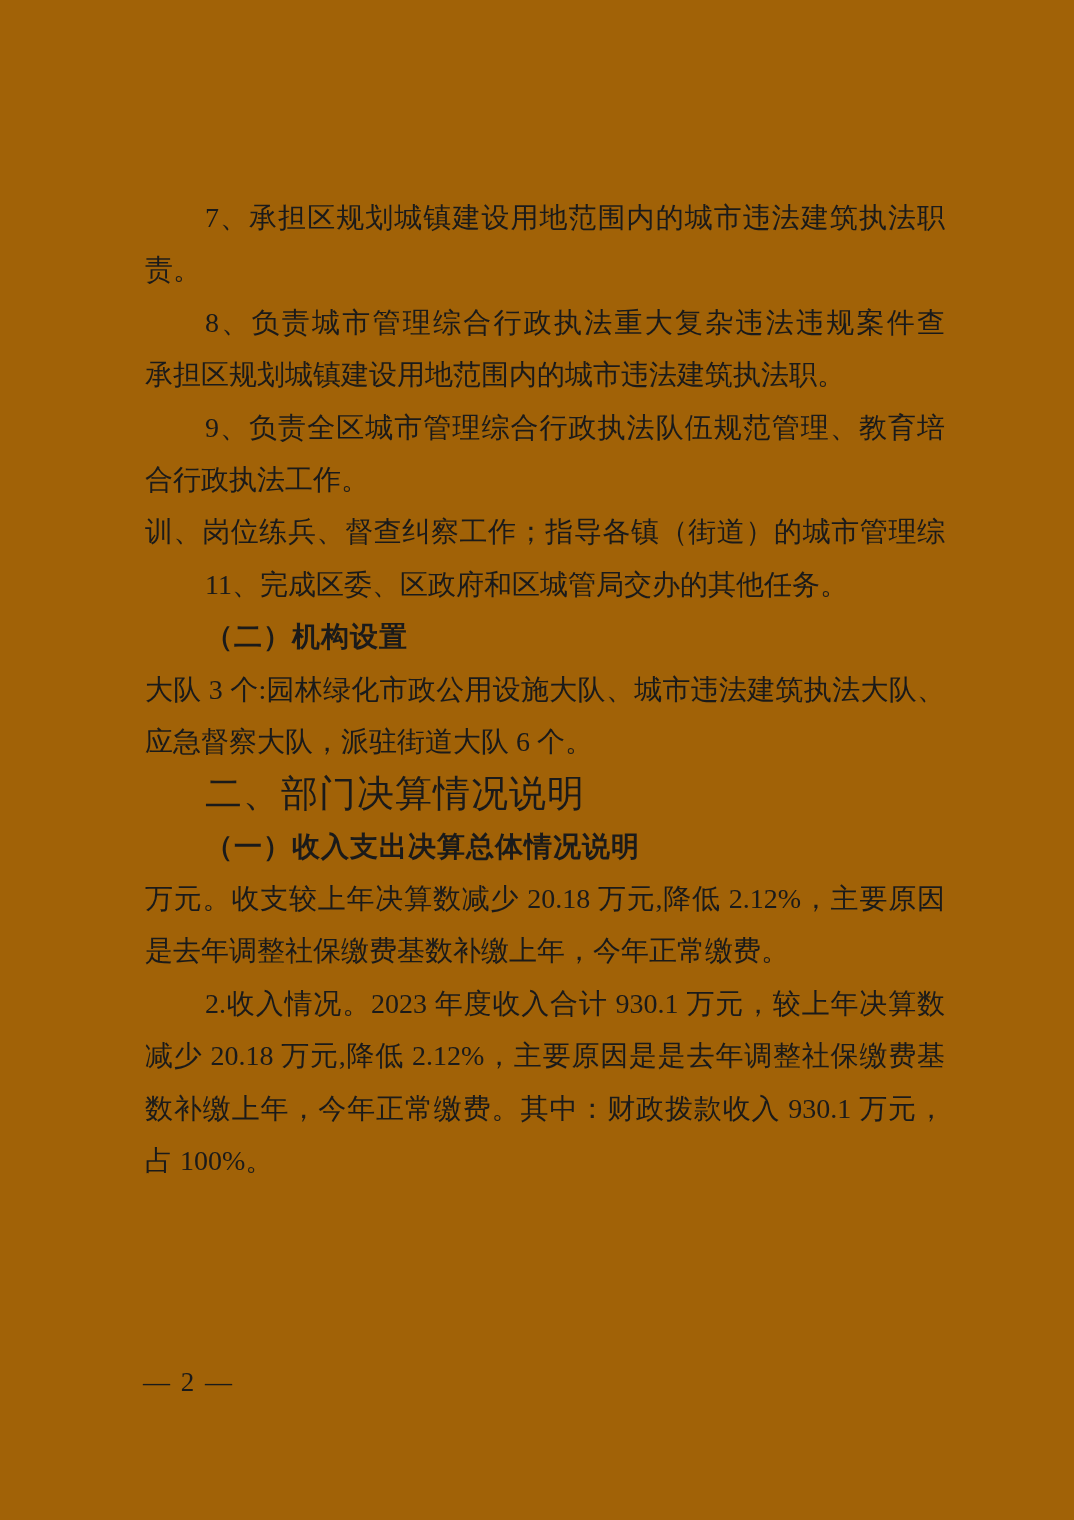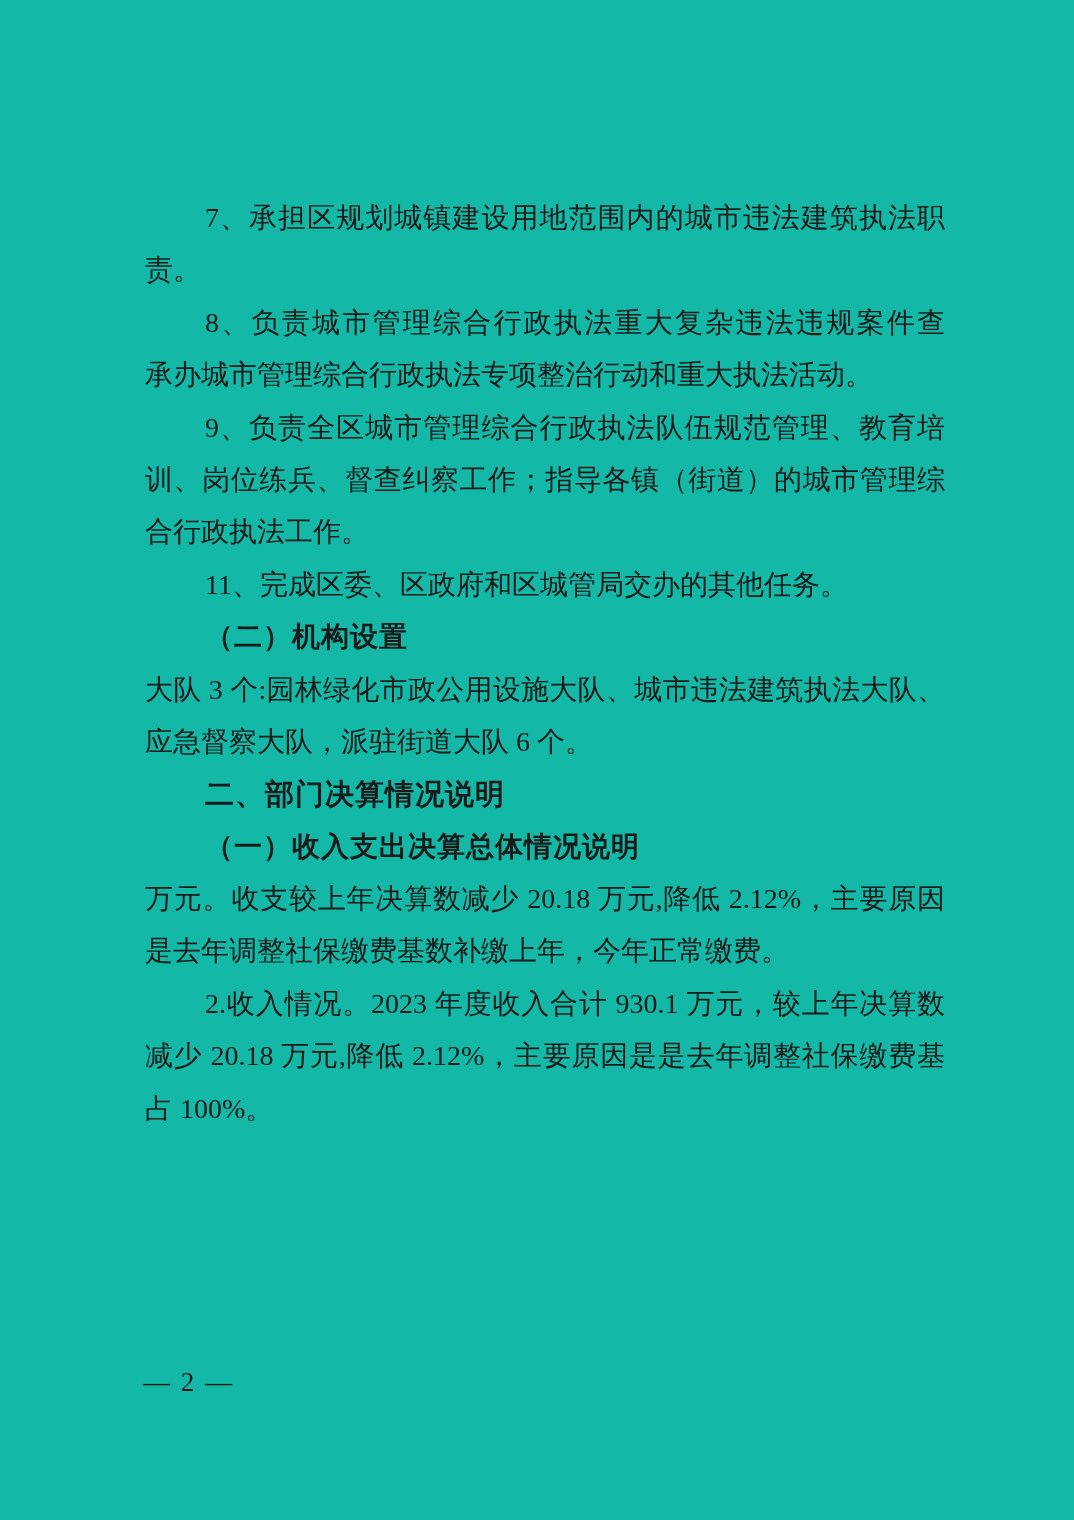--- a/index.html
+++ b/index.html
@@ -4,21 +4,21 @@
 <style>
   html, body {
     margin: 0;
     padding: 0;
     background: #ffffff;
   }
   .page {
     position: relative;
     width: 1074px;
     height: 1520px;
-    background: #14b8a6;
+    background: #a16207;
     overflow: hidden;
     font-family: "Liberation Serif", "DejaVu Serif", serif;
     color: #1a1a1a;
   }
   .doc-body {
     position: absolute;
     left: 145px;
     top: 192px;
     width: 800px;
   }
@@ -35,22 +35,22 @@
     text-align: justify;
     text-align-last: justify;
   }
   
   .indent {
     padding-left: 60px;
   }
   
   .hei {
     font-family: "Liberation Sans", "DejaVu Sans", sans-serif;
-    font-weight: bold;
-    font-size: 29px;
+    font-weight: normal;
+    font-size: 37px;
     letter-spacing: 1px;
   }
   
   .kai {
     font-weight: 700;
     letter-spacing: 1px;
   }
   .footer {
     position: absolute;
     left: 143px;
@@ -62,31 +62,32 @@
   }
 </style>
 </head>
 <body>
 
 <div class="page">
   <div class="doc-body">
     <div class="line indent jfull">7、承担区规划城镇建设用地范围内的城市违法建筑执法职</div>
     <div class="line">责。</div>
     <div class="line indent jfull">8、负责城市管理综合行政执法重大复杂违法违规案件查处；</div>
-    <div class="line">承办城市管理综合行政执法专项整治行动和重大执法活动。</div>
+    <div class="line">承担区规划城镇建设用地范围内的城市违法建筑执法职。</div>
     <div class="line indent jfull">9、负责全区城市管理综合行政执法队伍规范管理、教育培</div>
+    <div class="line">合行政执法工作。</div>
     <div class="line jfull">训、岗位练兵、督查纠察工作；指导各镇（街道）的城市管理综</div>
-    <div class="line">合行政执法工作。</div>
     <div class="line indent">11、完成区委、区政府和区城管局交办的其他任务。</div>
     <div class="line indent kai">（二）机构设置</div>
     <div class="line jfull">大队 3 个:园林绿化市政公用设施大队、城市违法建筑执法大队、</div>
     <div class="line">应急督察大队，派驻街道大队 6 个。</div>
     <div class="line indent hei">二、部门决算情况说明</div>
     <div class="line indent kai">（一）收入支出决算总体情况说明</div>
     <div class="line jfull">万元。收支较上年决算数减少 20.18 万元,降低 2.12%，主要原因</div>
     <div class="line">是去年调整社保缴费基数补缴上年，今年正常缴费。</div>
     <div class="line indent jfull">2.收入情况。2023 年度收入合计 930.1 万元，较上年决算数</div>
     <div class="line jfull">减少 20.18 万元,降低 2.12%，主要原因是是去年调整社保缴费基</div>
+    <div class="line jfull">数补缴上年，今年正常缴费。其中：财政拨款收入 930.1 万元，</div>
     <div class="line">占 100%。</div>
   </div>
 
   <div class="footer">— 2 —</div>
 </div>
 
 </body></html>

